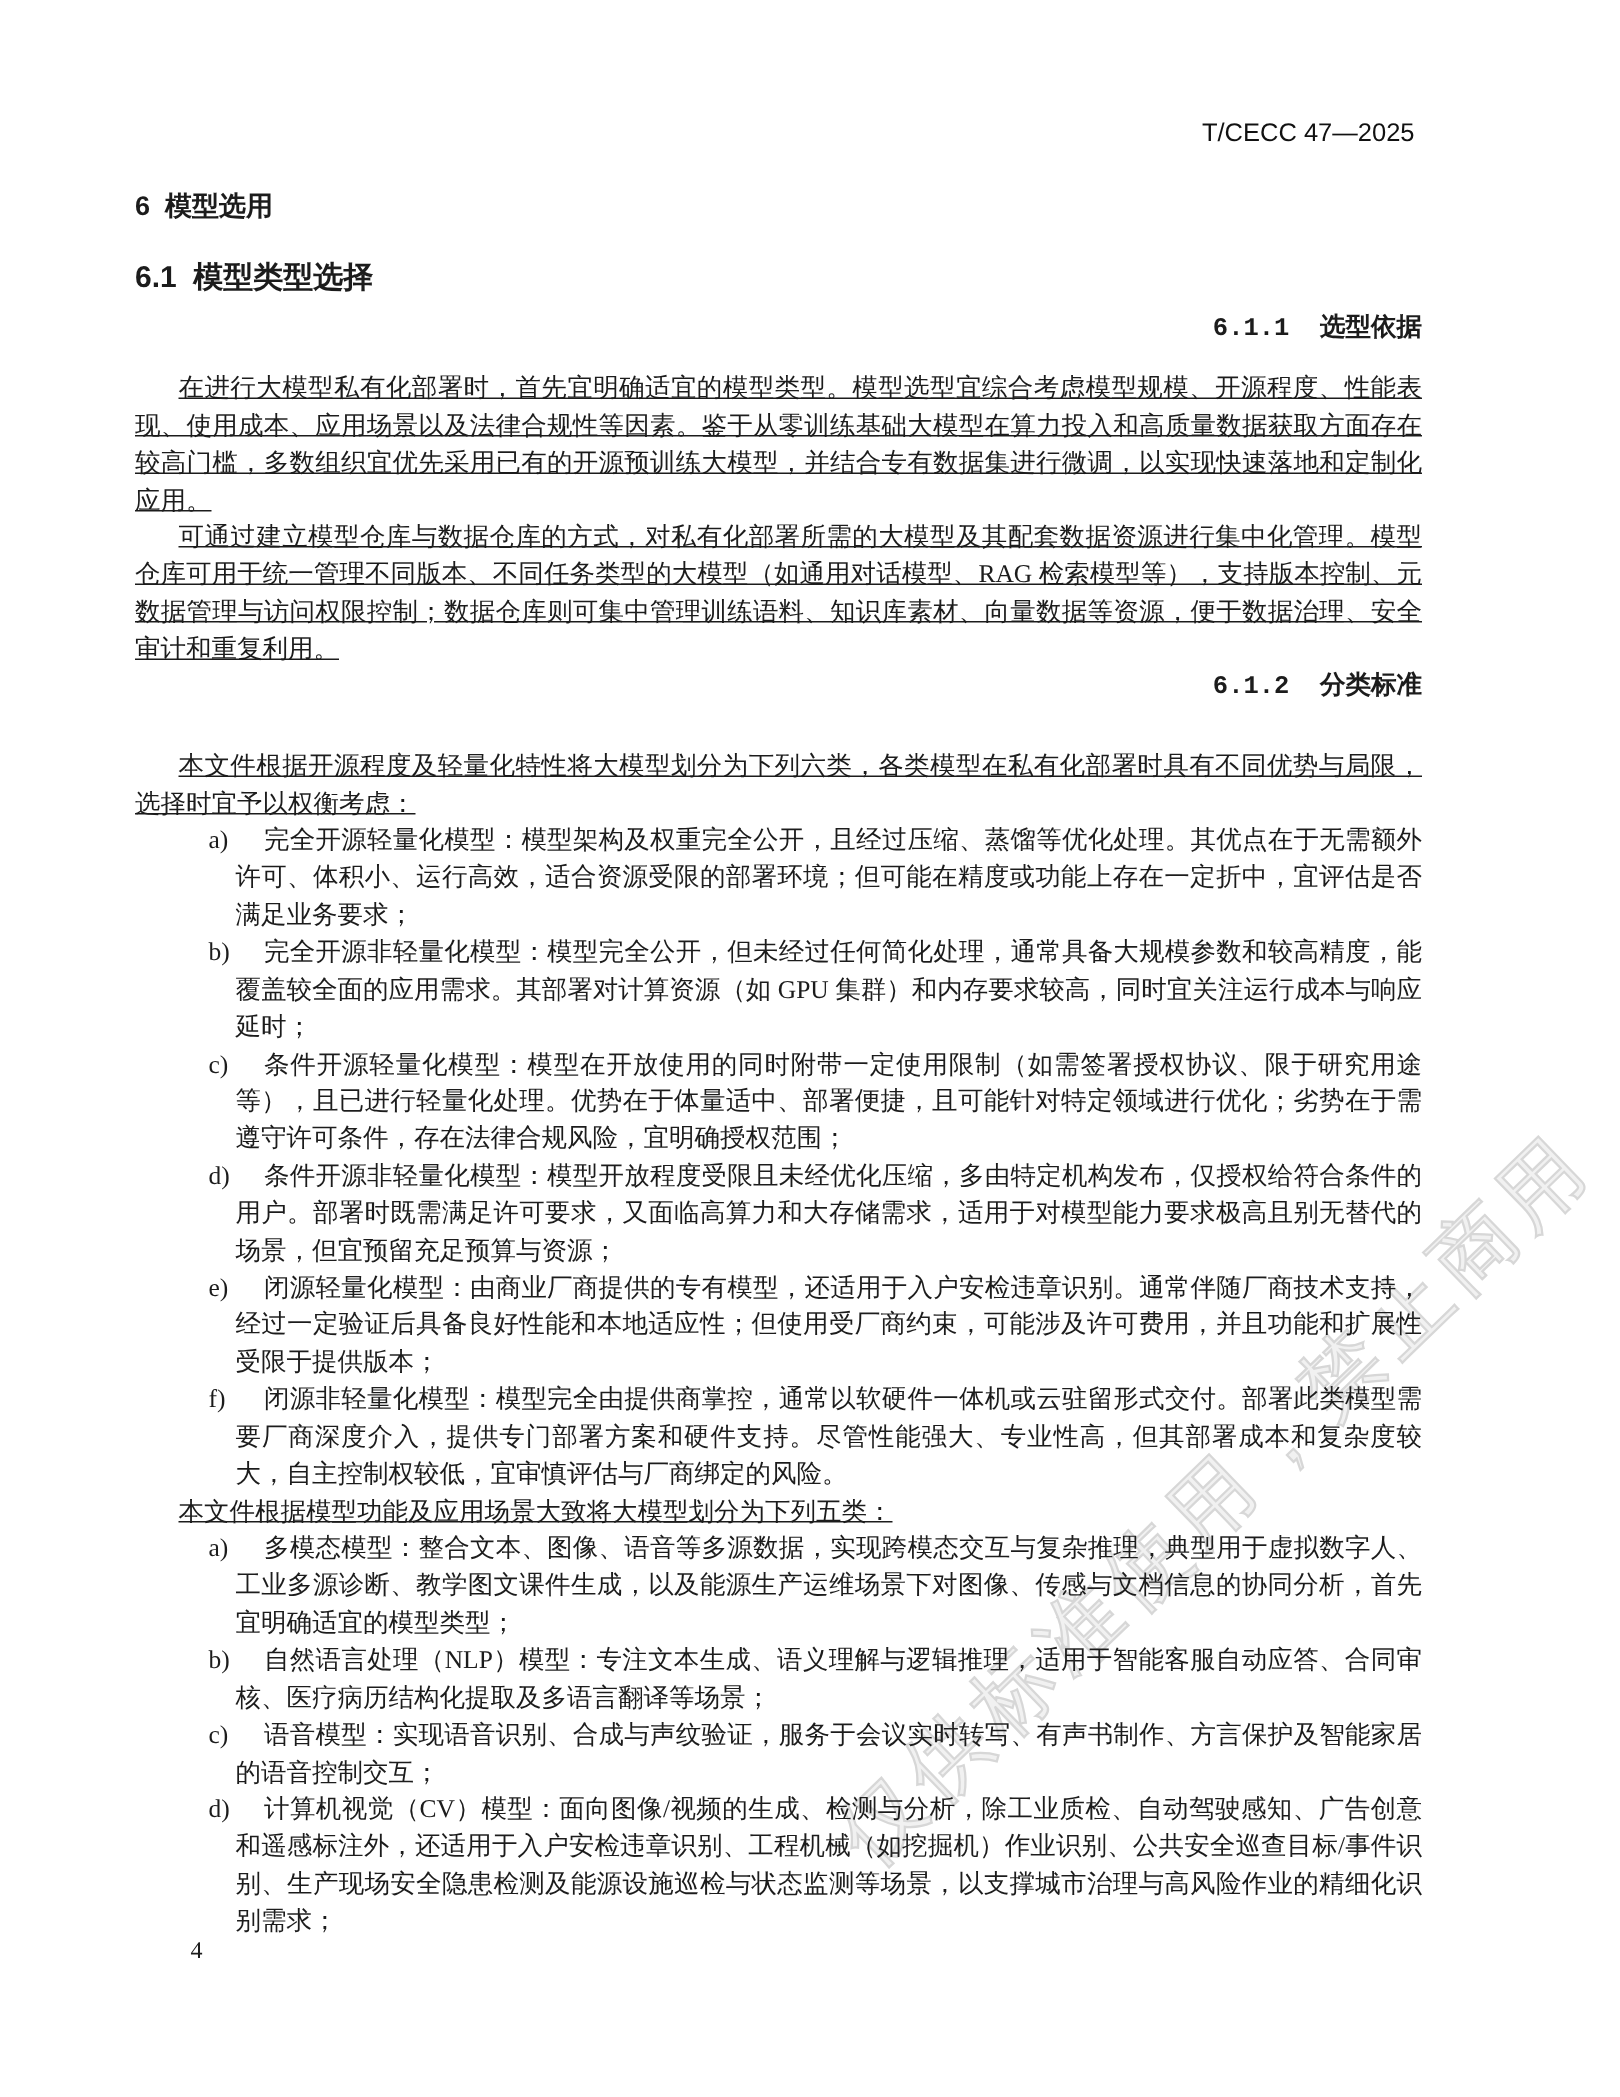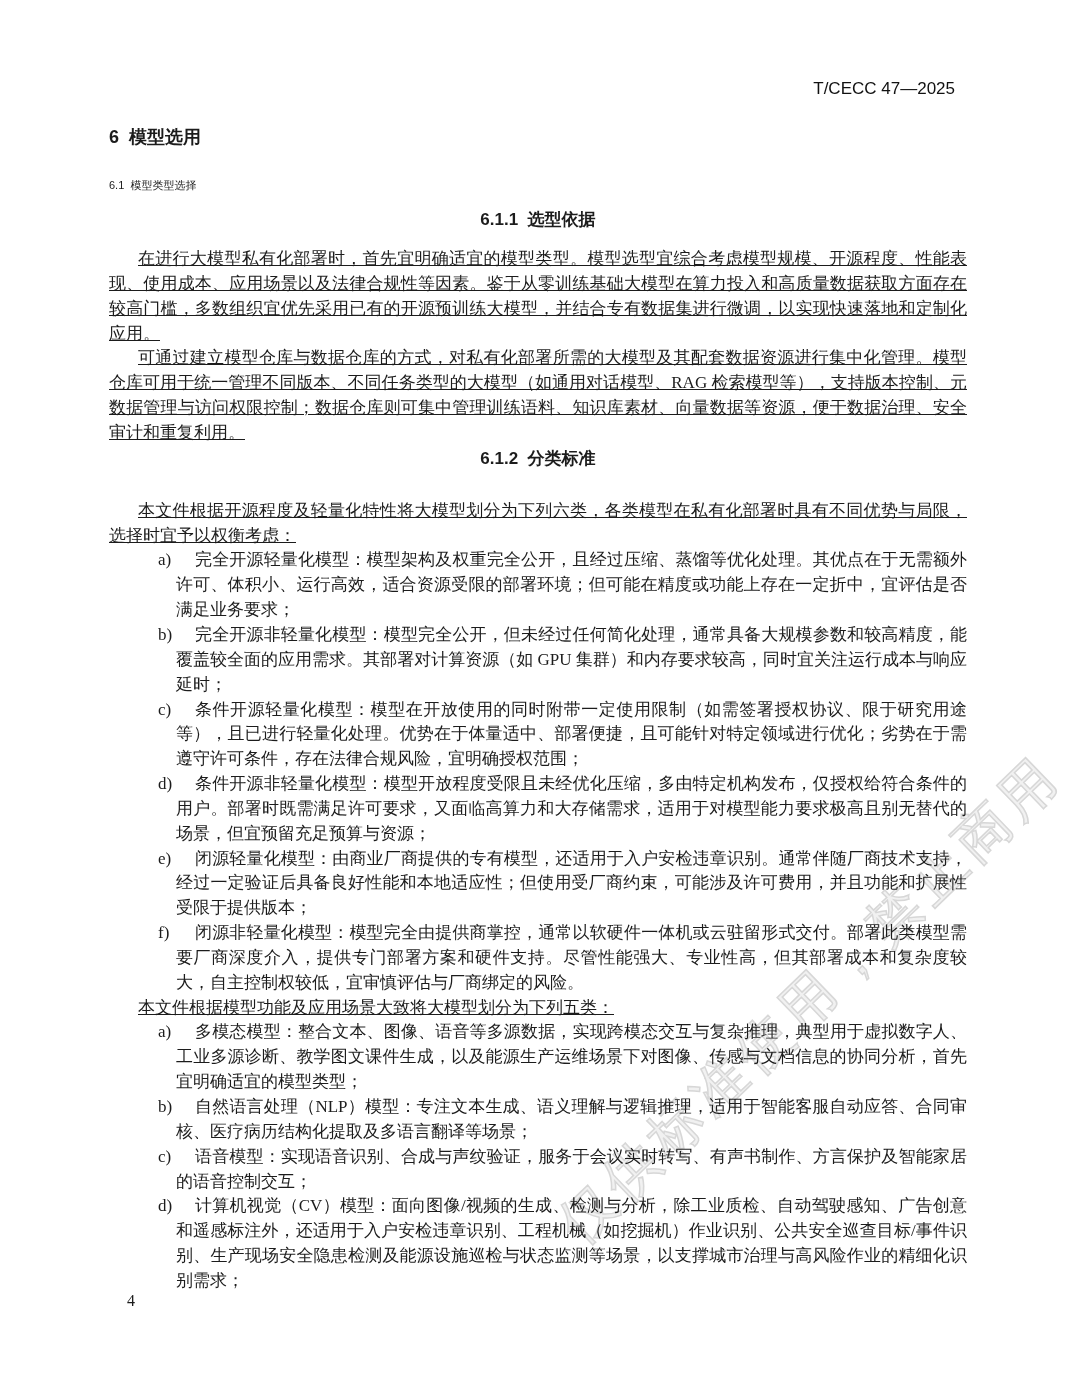--- a/index.html
+++ b/index.html
@@ -11,62 +11,62 @@
     width: 1080px;
     height: 1398px;
     position: relative;
     overflow: hidden;
     font-family: "Liberation Serif", "DejaVu Serif", serif;
     color: #1c1c1c;
   }
   .doc-code {
     position: absolute;
     top: 79px;
-    right: 125px;
+    right: 137px;
     font-family: "Liberation Sans", "DejaVu Sans", sans-serif;
     font-size: 17px;
     color: #111;
     z-index: 2;
   }
   .page-body {
     position: absolute;
-    left: 109px;
+    left: 90px;
     top: 128px;
     width: 858px;
     z-index: 1;
     font-size: 17px;
     line-height: 24.85px;
     text-align: justify;
   }
   .page-body .h1 {
     font-family: "Liberation Sans", "DejaVu Sans", sans-serif;
     font-weight: bold;
     font-size: 18px;
     line-height: 19px;
     margin: 0 0 29px 0;
     white-space: pre-wrap;
     text-align: left;
   }
   .page-body .h2 {
     font-family: "Liberation Sans", "DejaVu Sans", sans-serif;
-    font-weight: normal;
-    font-size: 11px;
+    font-weight: bold;
+    font-size: 20px;
     line-height: 18px;
     margin: 0 0 17px 0;
     white-space: pre-wrap;
     text-align: left;
   }
   .page-body .h3 {
-    font-family: Liberation Sans, sans-serif;
+    font-family: Liberation Mono, monospace;
     font-weight: bold;
     font-size: 17px;
     line-height: 18px;
     margin: 0 0 18px 0;
     white-space: pre-wrap;
-    text-align: center;
+    text-align: right;
   }
   .page-body .h3.sub {
     margin-top: 4px;
     margin-bottom: 31px;
   }
   .page-body .p {
     margin: 0;
     text-indent: 29px;
     text-decoration: underline;
   }

